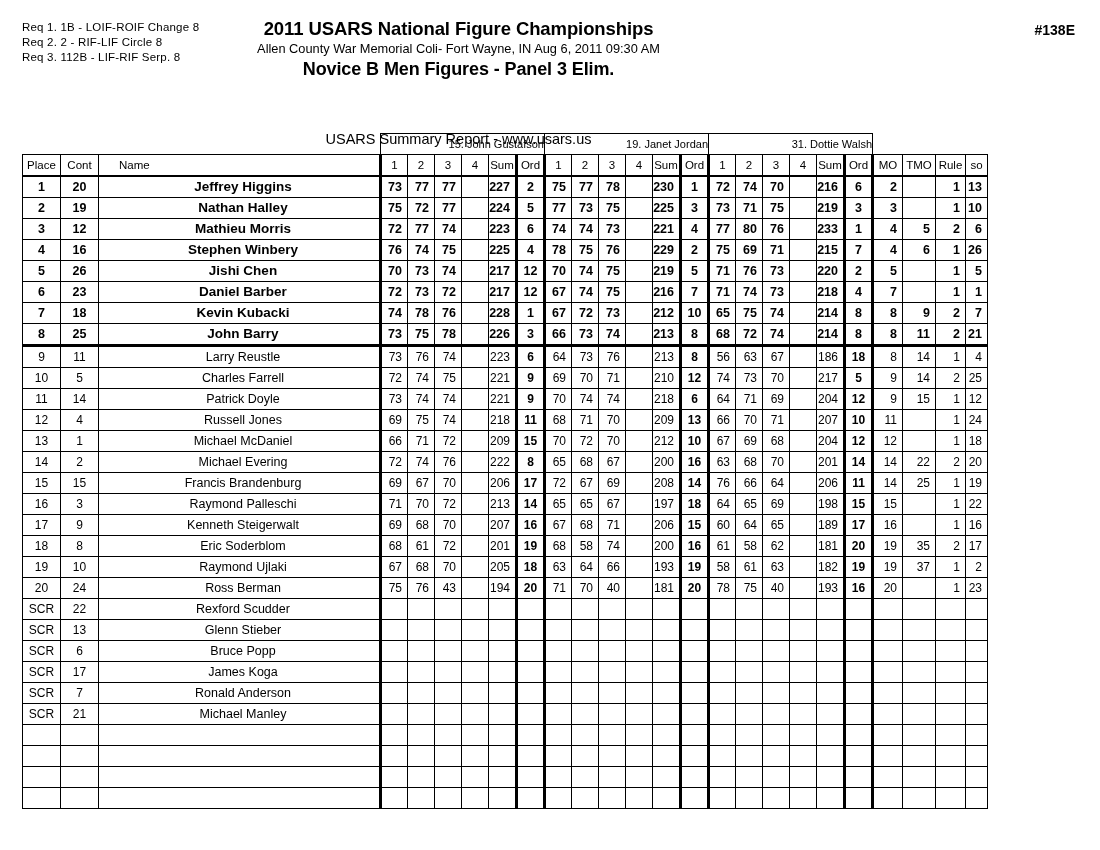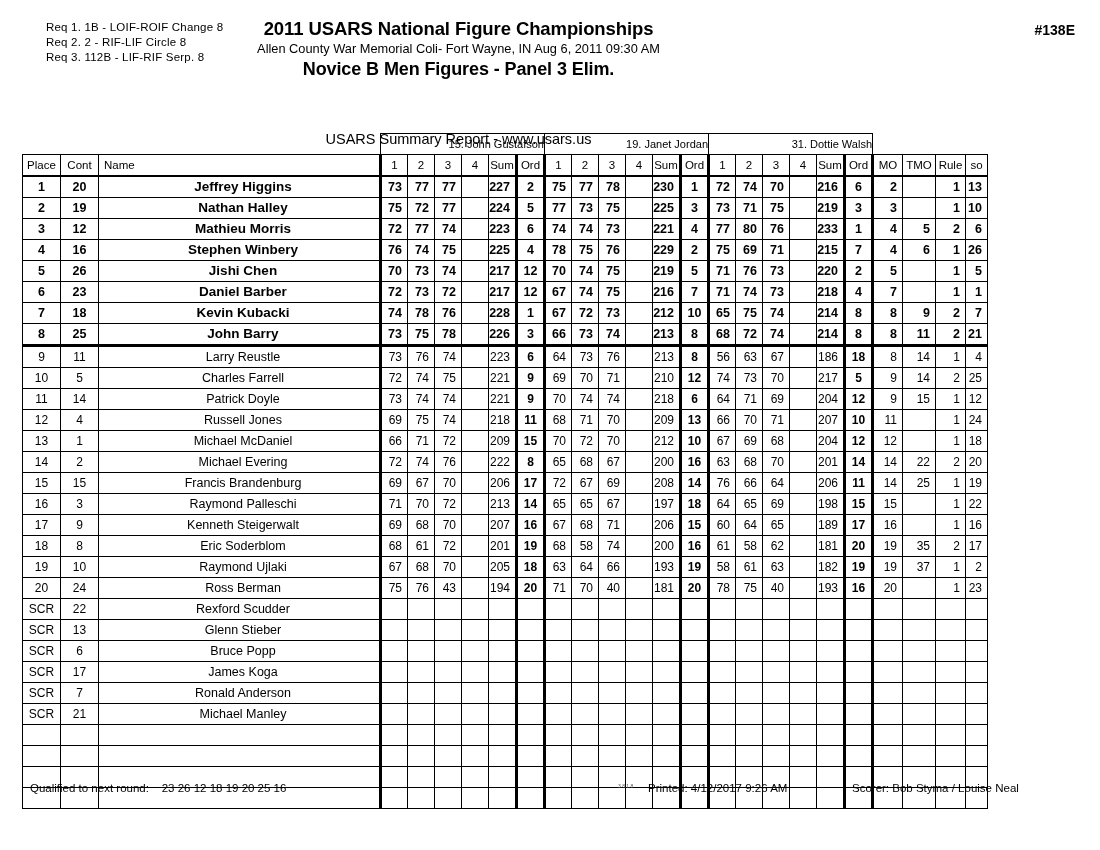--- a/index.html
+++ b/index.html
@@ -6,21 +6,21 @@
   body{
     width:1100px;height:850px;
     background:#ffffff;
     font-family:"Liberation Sans", sans-serif;
     color:#000000;
     overflow:hidden;
   }
   .page{position:relative;width:1100px;height:850px;}
 
   
-  .reqs{position:absolute;left:22px;top:20px;font-size:11.5px;line-height:15.2px;white-space:nowrap;margin-left:24px;}
+  .reqs{position:absolute;left:22px;top:20px;font-size:11.5px;line-height:15.2px;white-space:nowrap;}
   .req-line{letter-spacing:.2px;}
 
   .titles{position:absolute;left:0;top:18px;width:917px;text-align:center;}
   .t-main{font-size:18.5px;font-weight:bold;line-height:22px;letter-spacing:-0.1px;}
   .t-venue{font-size:12.8px;line-height:17px;}
   .t-event{font-size:18px;font-weight:bold;line-height:24px;letter-spacing:-0.1px;}
   .t-report{font-size:14.5px;line-height:21px;margin-top:48px;}
 
   .badge{position:absolute;right:25px;top:22px;font-size:14px;font-weight:bold;}
 
@@ -38,21 +38,21 @@
     text-align:center;
     vertical-align:middle;
   }
   
   .jband{height:20px;}
   .jband td{font-size:11px;text-align:right;padding-left:5px;}
   .jband td.blank{border:none;}
   .jband td.jname{border:1px solid #000;border-bottom:none;}
 
   .hdr td{font-size:11.5px;}
-  .hdr td.lft{text-align:left;padding-left:5px;}
+  .hdr td.lft{text-align:left;padding-left:20px;}
 
   td.lft{text-align:left;padding-left:5px;}
   td.place{text-align:center;}
   td.cont{text-align:center;}
   td.name{text-align:center;padding-left:8px;font-size:12.5px;}
   td.num{text-align:right;padding-right:5px;}
   td.ord{text-align:center;font-weight:bold;}
 
   
   tr.qual td{font-weight:bold;font-size:12.5px;}
@@ -962,24 +962,14 @@
           <td class="num"></td>
           <td class="ord sep-l sep-r"></td>
           <td class="num"></td>
           <td class="num"></td>
           <td class="num"></td>
           <td class="num"></td>
         </tr>
       </tbody>
   </table>
 
-  <div class="footer">
-    <div class="f-qual">
-      <span>Qualified to next round:</span>
-      &nbsp;&nbsp;
-      <span>23 26 12 18 19 20 25 16</span>
-    </div>
-    <div class="f-ver">3.8.1.8</div>
-    <div class="f-print">Printed:  4/12/2017  9:26 AM</div>
-    <div class="f-scorer">Scorer:   Bob Styma / Louise Neal</div>
-  </div>
 
 </div>
 
 </body></html>

